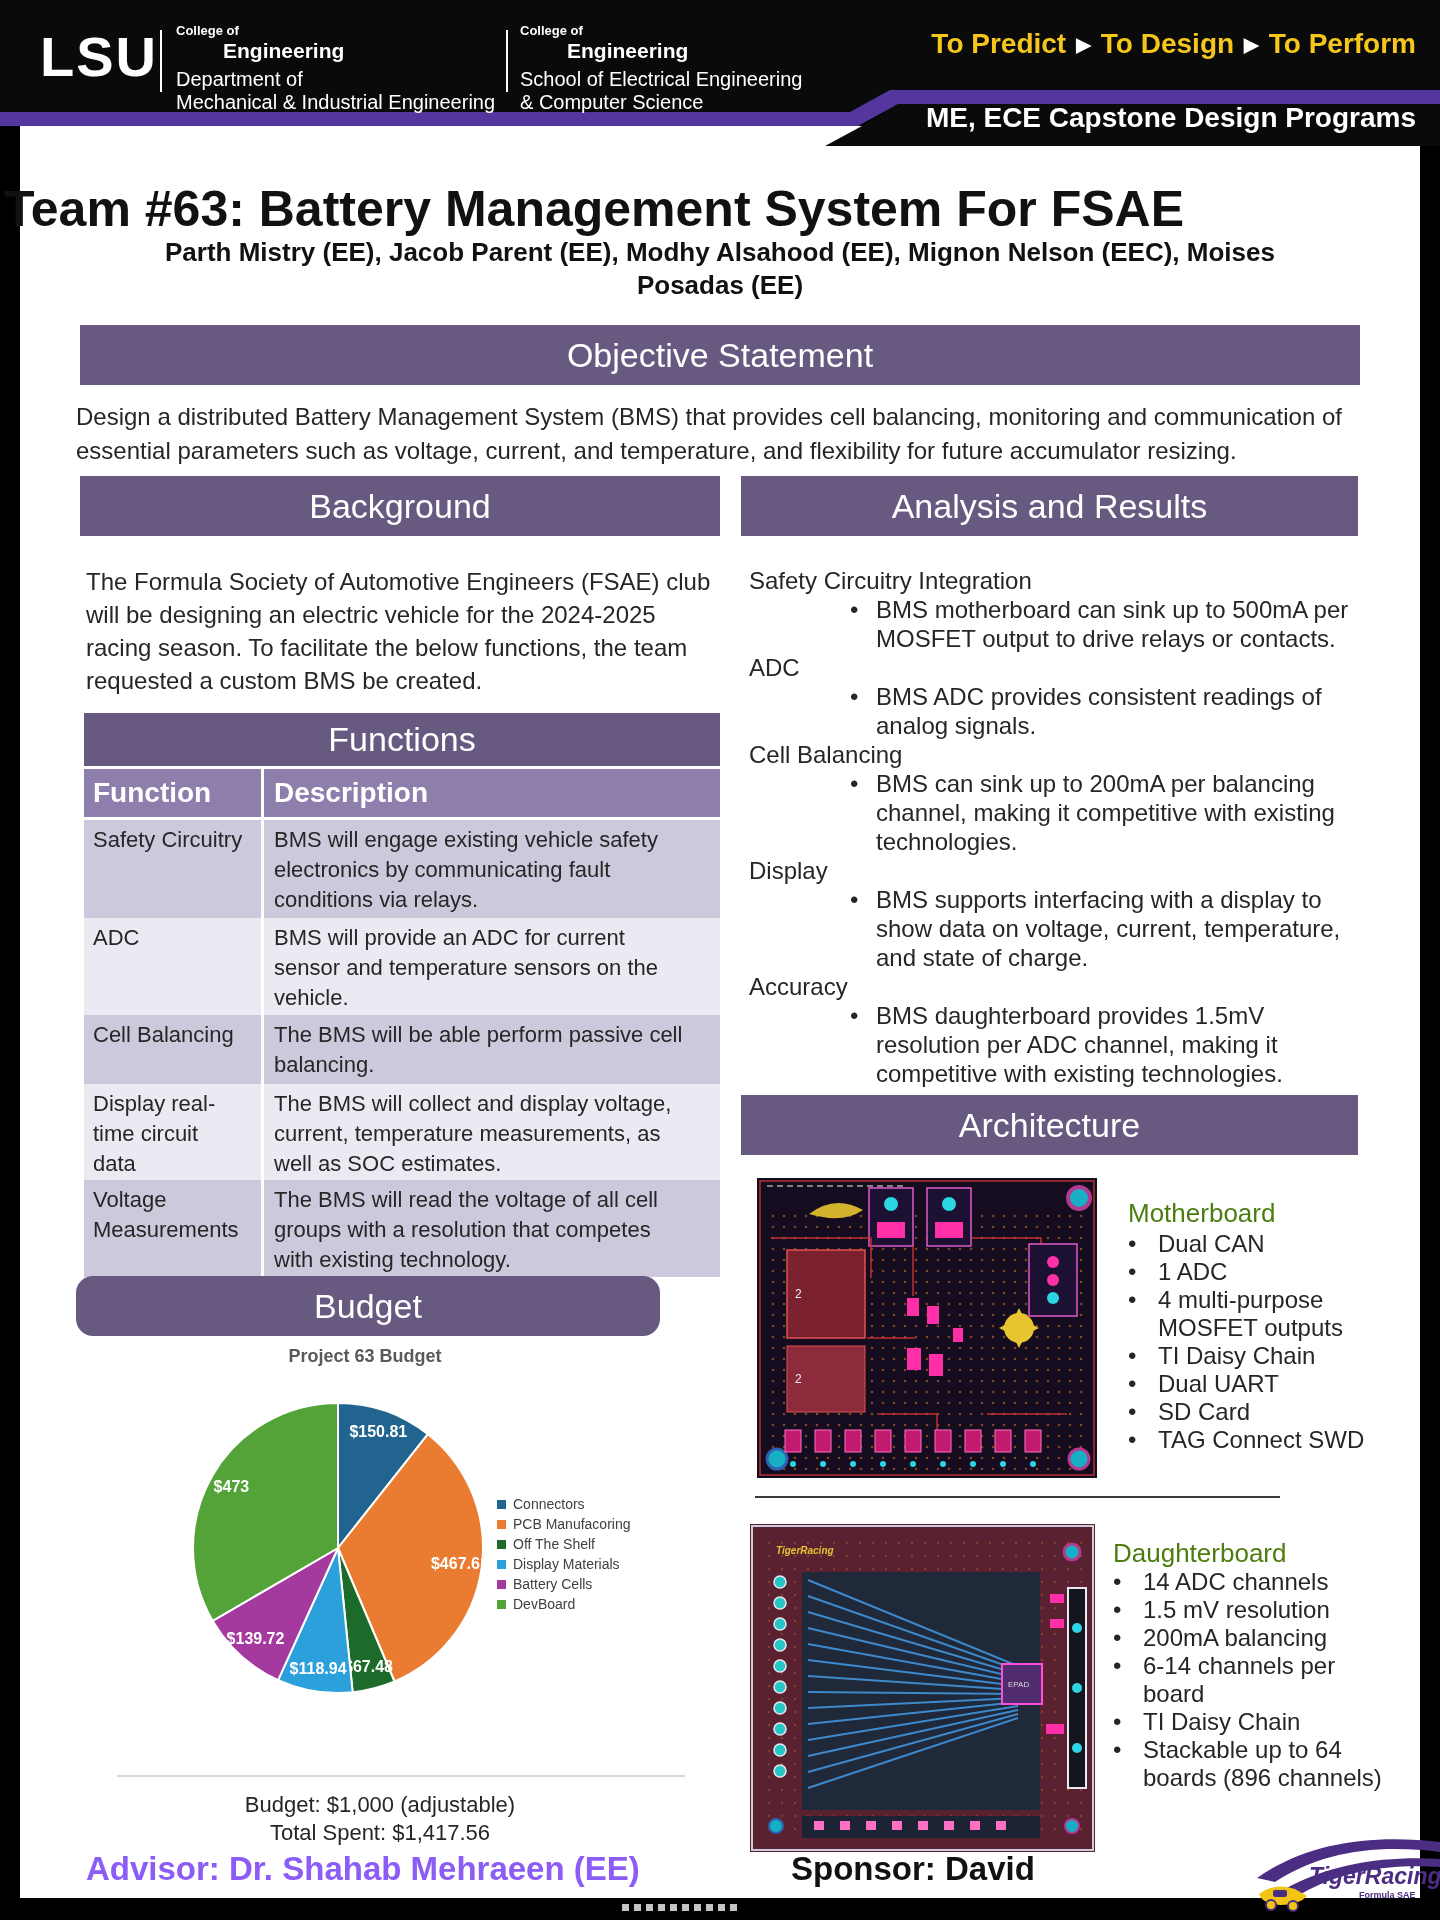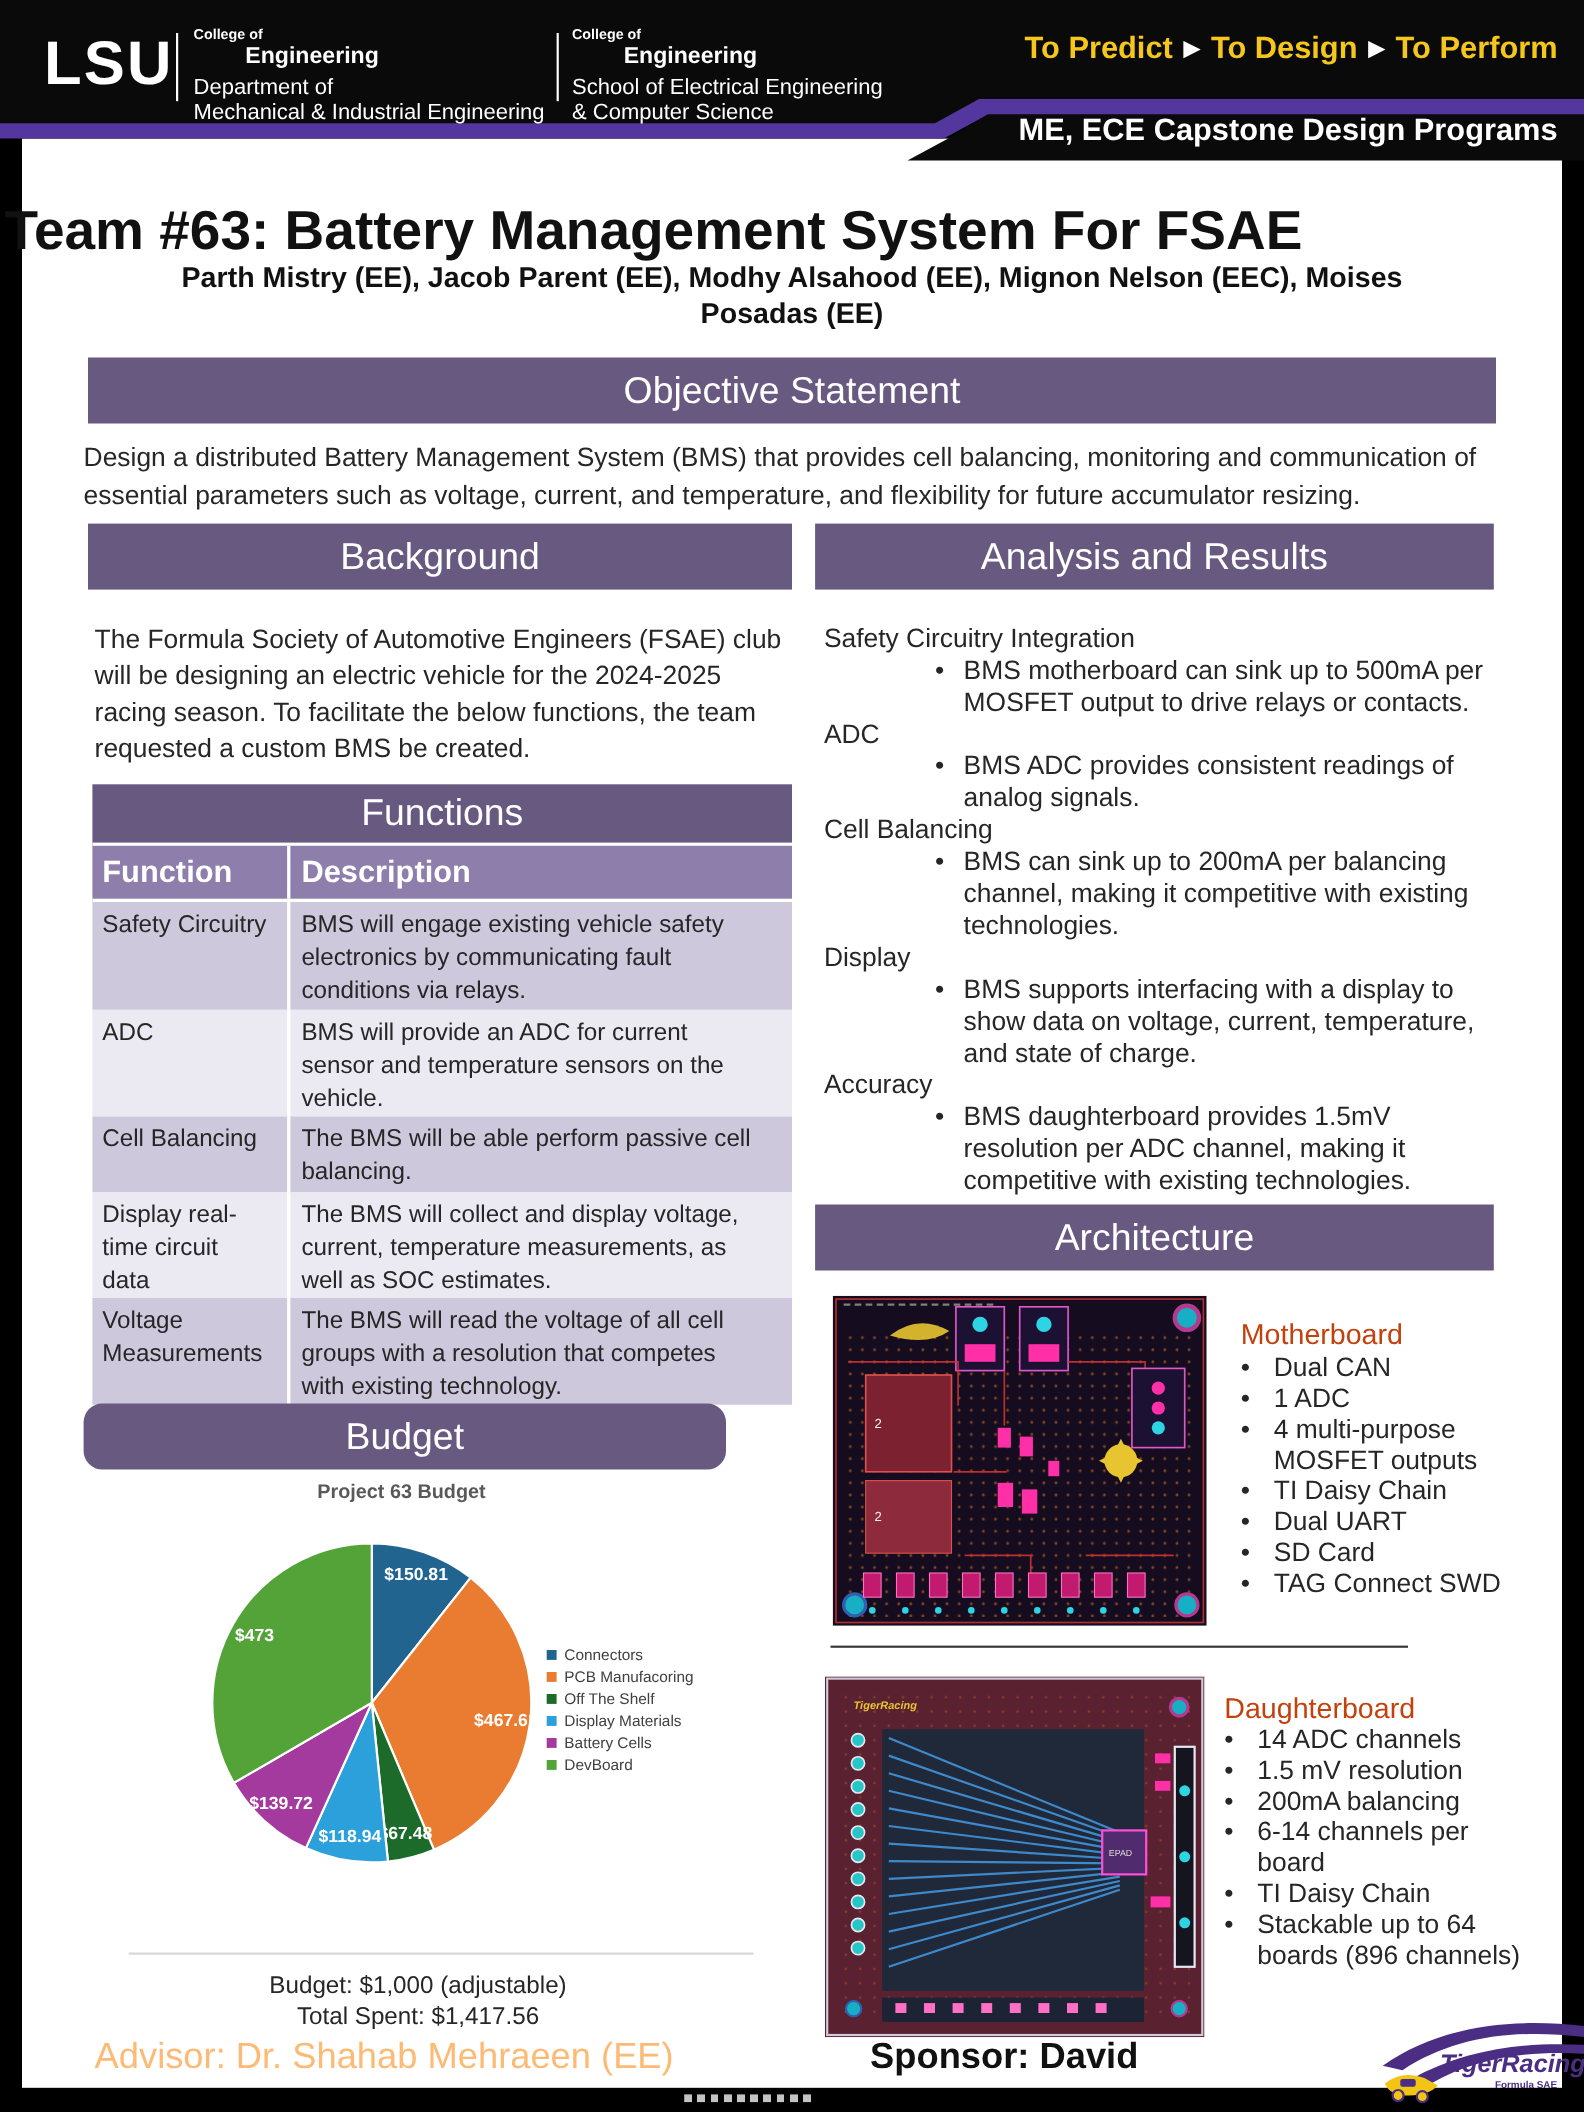--- a/index.html
+++ b/index.html
@@ -54,33 +54,33 @@
   #chart-title{position:absolute;z-index:2;left:115px;top:1346px;width:500px;text-align:center;
                font-size:18px;font-weight:600;color:#595959;}
   #pie-svg{position:absolute;z-index:2;left:60px;top:1375px;}
   .pie-label{fill:#fff;font-size:16px;font-weight:bold;font-family:"Liberation Sans",sans-serif;}
   #chart-legend{position:absolute;z-index:2;left:497px;top:1494px;}
   .lg-item{display:flex;align-items:center;height:20px;}
   .lg-sw{width:9px;height:9px;margin-right:7px;flex-shrink:0;}
   .lg-tx{font-size:14px;color:#404040;white-space:nowrap;}
   #mb-img{position:absolute;z-index:2;left:757px;top:1178px;}
   #db-img{position:absolute;z-index:2;left:750px;top:1524px;}
-  .board-label{position:absolute;z-index:2;font-size:26px;color:#c2410c;}
+  .board-label{position:absolute;z-index:2;font-size:26px;color:#4d7c0f;}
   #mb-label{left:1128px;top:1198px;} #db-label{left:1113px;top:1538px;}
   .board-bullets{position:absolute;z-index:2;list-style:none;margin:0;padding:0;font-size:24px;line-height:28px;}
   #mb-bullets{left:1128px;top:1230px;width:258px;}
   #db-bullets{left:1113px;top:1568px;width:276px;}
   .board-bullets li{display:flex;}
   .board-bullets .dot{width:30px;flex-shrink:0;}
   .board-bullets .bt{white-space:pre-line;}
   #arch-divider{position:absolute;z-index:2;left:755px;top:1496px;width:525px;height:2px;background:#3a3a3a;}
   #bottom-divider{position:absolute;z-index:2;left:117px;top:1775px;width:568px;height:2px;background:#d8d8d8;}
   #budget-line{position:absolute;z-index:2;left:130px;top:1792px;width:500px;text-align:center;font-size:22px;}
   #total-line{position:absolute;z-index:2;left:130px;top:1820px;width:500px;text-align:center;font-size:22px;}
-  #advisor{position:absolute;z-index:2;left:86px;top:1850px;font-size:33px;font-weight:normal;color:#fdba74;}
+  #advisor{position:absolute;z-index:2;left:86px;top:1850px;font-size:33px;font-weight:bold;color:#8b5cf6;}
   #sponsor{position:absolute;z-index:2;left:791px;top:1850px;font-size:33px;font-weight:bold;color:#111;}
   #tiger-logo{position:absolute;z-index:7;left:1253px;top:1832px;}
   #footer-clip{position:absolute;z-index:7;left:622px;top:1904px;width:118px;height:7px;opacity:.9;
     background:repeating-linear-gradient(90deg,#d9d9d9 0 7px,transparent 7px 12px);}
 </style>
 </head>
 <body>
 
 <div id="poster">
 

